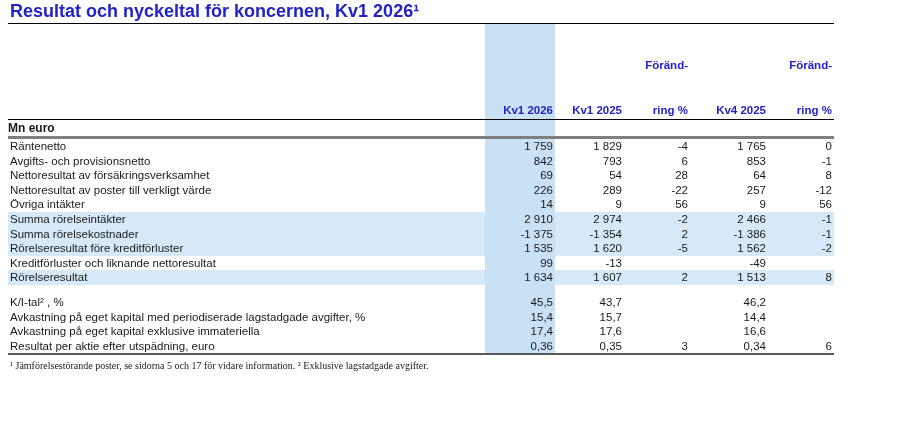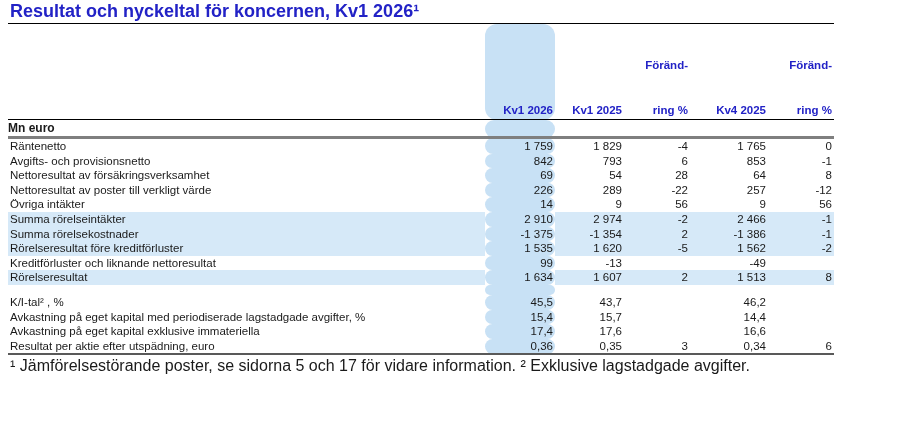--- a/index.html
+++ b/index.html
@@ -53,25 +53,25 @@
 
   tbody td{
     font-size:11.5px;height:14.6px;line-height:14.6px;
     padding:0;white-space:nowrap;overflow:hidden;
   }
   td.lbl{padding-left:2px;text-align:left;}
   td.num,th.num{text-align:right;padding-right:2px;}
   tr.gap td{height:10px;line-height:10px;}
 
   tr.hl td{background:var(--row-highlight,#d6e9f8);}
-  table.results td.band,table.results th.band{background:var(--band,#c8e1f5);border-radius:12px;}
+  table.results td.band,table.results th.band{background:var(--band,#c8e1f5);}
 
   .footnote{
     margin:4px 0 0 2px;
-    font-size:16px;line-height:13px;color:var(--text,#1a1a1a);
+    font-size:10px;line-height:13px;color:var(--text,#1a1a1a);font-family:Liberation Serif, serif;
   }
 </style>
 </head>
 <body>
 
 <div class="page">
   <div class="doc">
 
     <h1 class="title">Resultat och nyckeltal för koncernen, Kv1 2026¹</h1>
 

